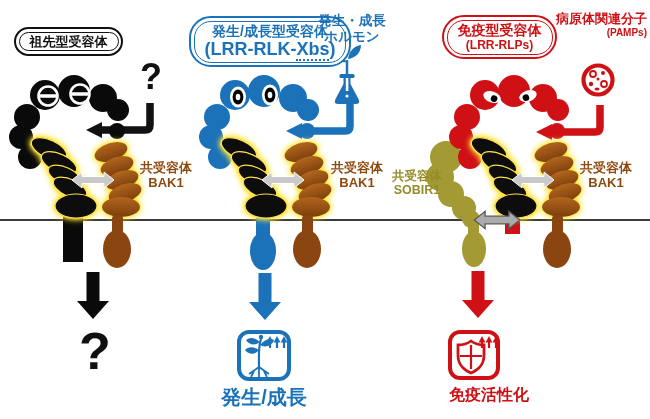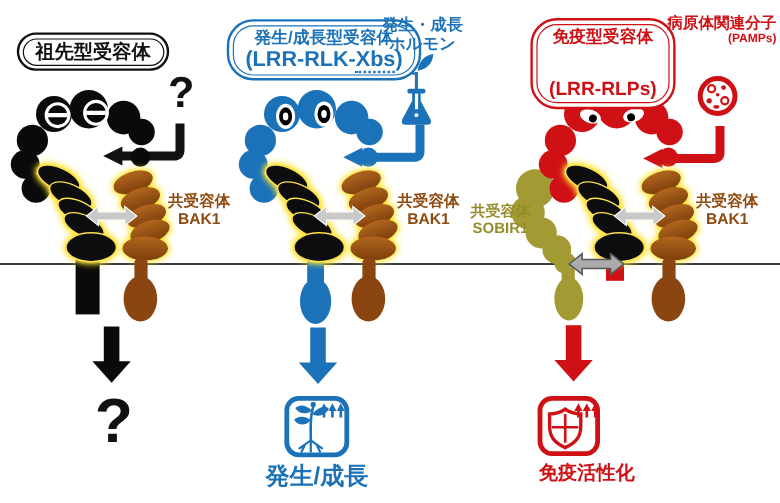--- a/index.html
+++ b/index.html
@@ -191,34 +191,34 @@
         <g stroke="none">
           <use href="#upA" x="482" y="336" style="color:var(--c-red,#CF1115)"></use>
           <use href="#upA" x="489" y="336" style="color:var(--c-red,#CF1115)"></use>
           <use href="#upA" x="496" y="336" style="color:var(--c-red,#CF1115)"></use>
         </g>
       </g>
     </g>
   </svg>
 
   <div class="badge black" style="left:14px;top:27px;">
-    <div class="in" style="font-size:16px;">祖先型受容体</div>
+    <div class="in" style="font-size:13px;">祖先型受容体</div>
   </div>
 
   <div class="badge blue" style="left:189px;top:16px;">
     <div class="in">
       <div style="font-size:14px;">発生/成長型受容体</div>
       <div style="font-size:18px;"><span>(LRR-RLK-</span><span class="sub-em">Xbs</span><span>)</span></div>
     </div>
   </div>
 
   <div class="badge red" style="left:442px;top:15px;">
     <div class="in">
       <div style="font-size:14px;">免疫型受容体</div>
-      <div style="font-size:16px;margin-top:27px;">(LRR-RLPs)</div>
+      <div style="font-size:12px;">(LRR-RLPs)</div>
     </div>
   </div>
 
   <div class="lb t-blue" style="left:314px;top:13px;width:76px;font-size:13.5px;">
     <div>発生・成長</div>
     <div>ホルモン</div>
   </div>
 
   <div class="lb t-red" style="left:549px;top:12px;width:98px;font-size:13px;">
     <div>病原体関連分子</div>

